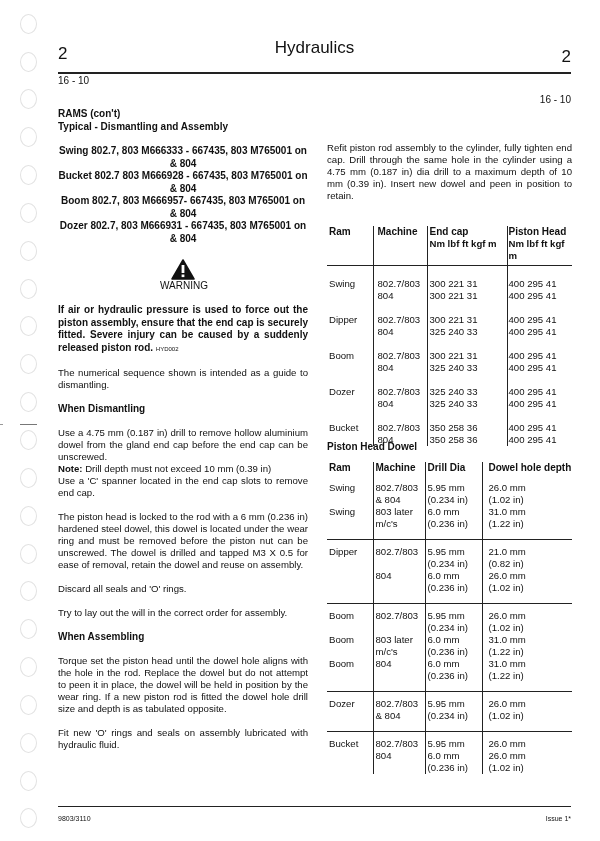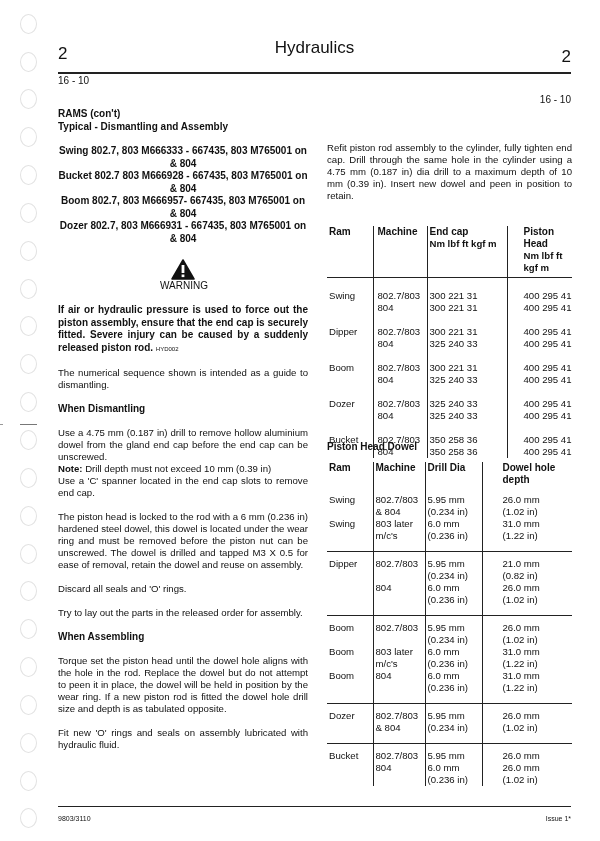--- a/index.html
+++ b/index.html
@@ -34,32 +34,32 @@
   .col-right p { text-align: justify; }
 
   table { border-collapse: collapse; font-size: 9.6px; line-height: 12px; }
   .torque { position: absolute; left: 327px; top: 226px; width: 245px; }
   .torque th { text-align: left; font-weight: bold; font-size: 10px; vertical-align: top; padding: 0 0 3px 2px; }
   .torque th .sub { font-weight: bold; font-size: 9.6px; display: block; }
   .torque td { vertical-align: top; padding: 0 0 0 2px; }
   .torque .c1 { width: 46px; }
   .torque .c2 { width: 54px; border-left: 1px solid #222; padding-left: 4px; }
   .torque .c3 { width: 80px; border-left: 1px solid #222; }
-  .torque .c4 { border-left: 1px solid #222; padding-left: 16px; }
+  .torque .c4 { border-left: 1px solid #222; padding-left: 1px; }
   .torque thead tr { border-bottom: 1px solid #222; }
   .torque .spacer td { height: 12px; }
 
   .dowel-title { position: absolute; left: 327px; top: 441px; font-weight: bold; font-size: 10px; }
   .dowel { position: absolute; left: 327px; top: 462px; width: 245px; }
   .dowel th { text-align: left; font-weight: bold; font-size: 10px; padding: 0 0 8px 2px; vertical-align: top; }
   .dowel td { vertical-align: top; padding: 0 0 0 2px; }
   .dowel .c1 { width: 46px; }
   .dowel .c2 { width: 52px; border-left: 1px solid #222; }
   .dowel .c3 { width: 57px; border-left: 1px solid #222; }
-  .dowel .c4 { border-left: 1px solid #222; padding-left: 20px; }
+  .dowel .c4 { border-left: 1px solid #222; padding-left: 6px; }
   .dowel tr.grp-end td { padding-bottom: 9px; border-bottom: 1px solid #222; }
   .dowel tr.grp-start td { padding-top: 6px; }
 
   .foot-rule { position: absolute; left: 58px; top: 806px; width: 513px; height: 1px; background: #222; }
   .foot-l { position: absolute; left: 58px; top: 815px; font-size: 7px; }
   .foot-r { position: absolute; right: 29px; top: 815px; font-size: 7px; }
 </style>
 </head>
 <body>
 
@@ -117,21 +117,21 @@
     <span class="warn-text">WARNING</span>
   </div>
   <p class="warn-body"><span>If air or hydraulic pressure is used to force out the piston assembly, ensure that the end cap is securely fitted. Severe injury can be caused by a suddenly released piston rod.</span> <span class="code">HYD002</span></p>
   <p>The numerical sequence shown is intended as a guide to dismantling.</p>
   <div class="sub-h">When Dismantling</div>
   <p style="margin-bottom:0">Use a 4.75 mm (0.187 in) drill to remove hollow aluminium dowel from the gland end cap before the end cap can be unscrewed.</p>
   <div><span class="bold">Note:</span><span> Drill depth must not exceed 10 mm (0.39 in)</span></div>
   <p>Use a 'C' spanner located in the end cap slots to remove end cap.</p>
   <p>The piston head is locked to the rod with a 6 mm (0.236 in) hardened steel dowel, this dowel is located under the wear ring and must be removed before the piston nut can be unscrewed. The dowel is drilled and tapped M3 X 0.5 for ease of removal, retain the dowel and reuse on assembly.</p>
   <p>Discard all seals and 'O' rings.</p>
-  <p>Try to lay out the parts in the released order for assembly.</p>
+  <p>Try to lay out the will in the correct order for assembly.</p>
   <div class="sub-h">When Assembling</div>
   <p>Torque set the piston head until the dowel hole aligns with the hole in the rod. Replace the dowel but do not attempt to peen it in place, the dowel will be held in position by the wear ring. If a new piston rod is fitted the dowel hole drill size and depth is as tabulated opposite.</p>
   <p>Fit new 'O' rings and seals on assembly lubricated with hydraulic fluid.</p>
 </div>
 
 <div class="col-right">
   <p>Refit piston rod assembly to the cylinder, fully tighten end cap. Drill through the same hole in the cylinder using a 4.75 mm (0.187 in) dia drill to a maximum depth of 10 mm (0.39 in). Insert new dowel and peen in position to retain.</p>
 </div>
 
 <table class="torque">

